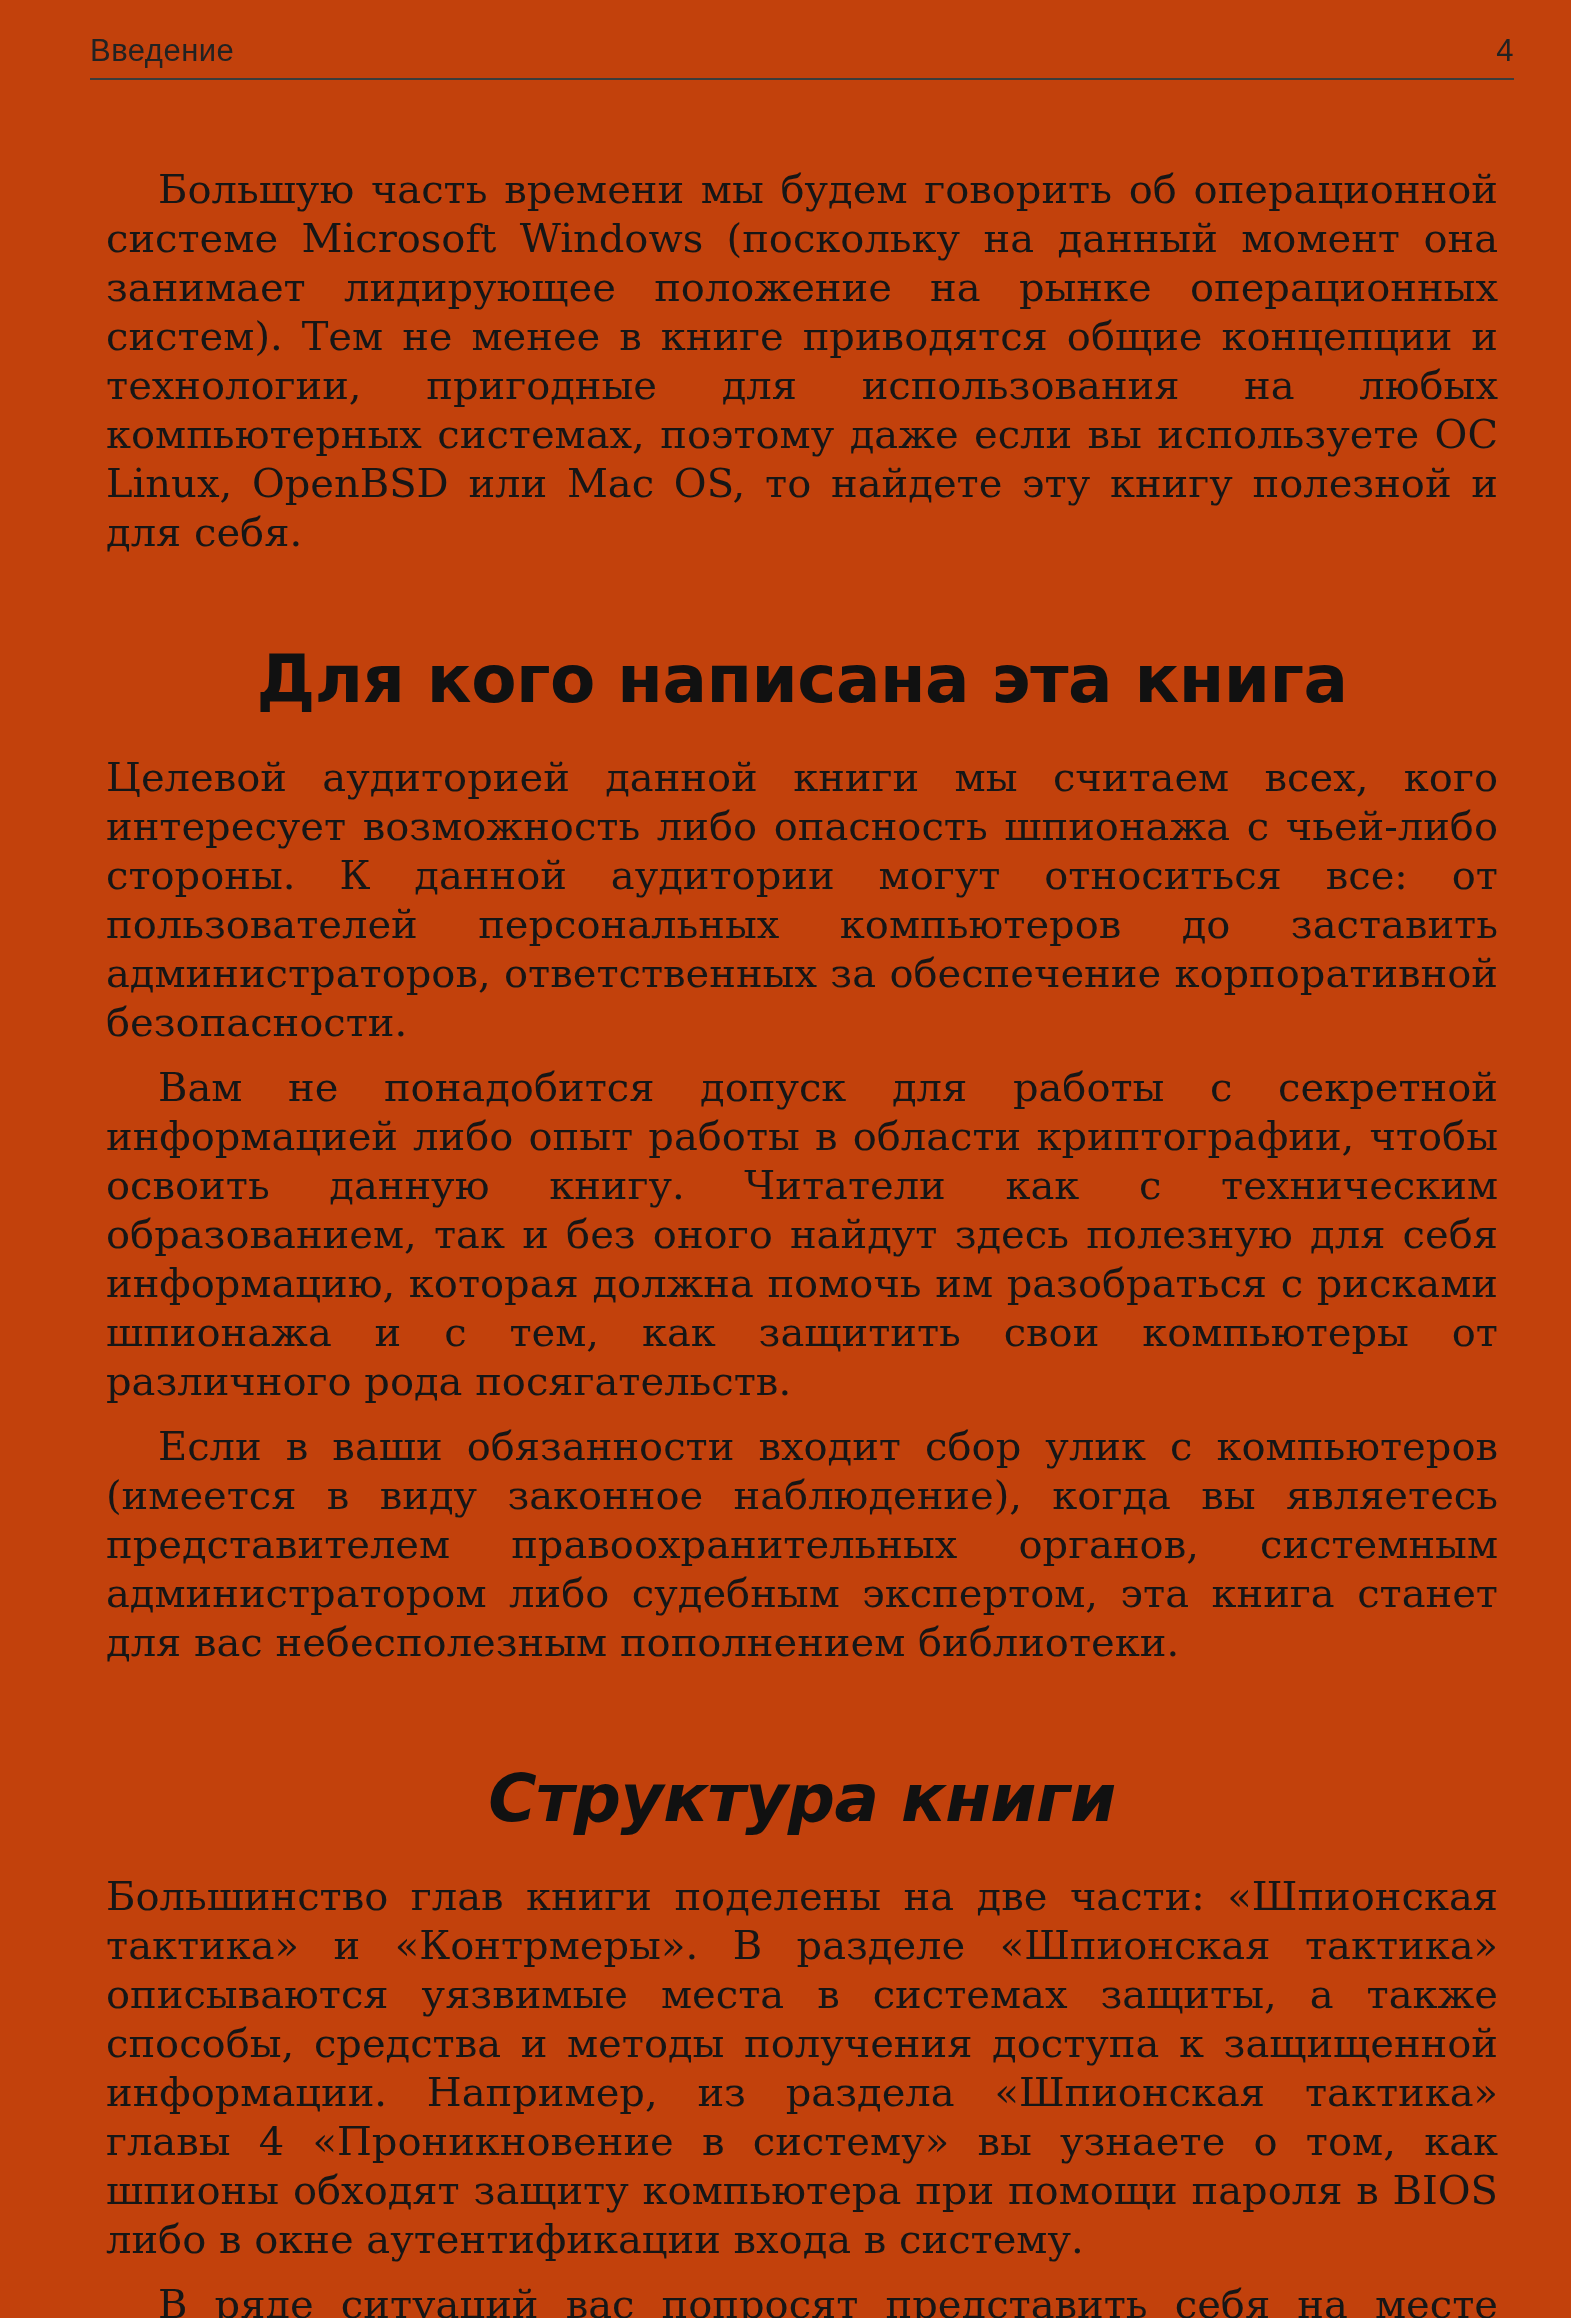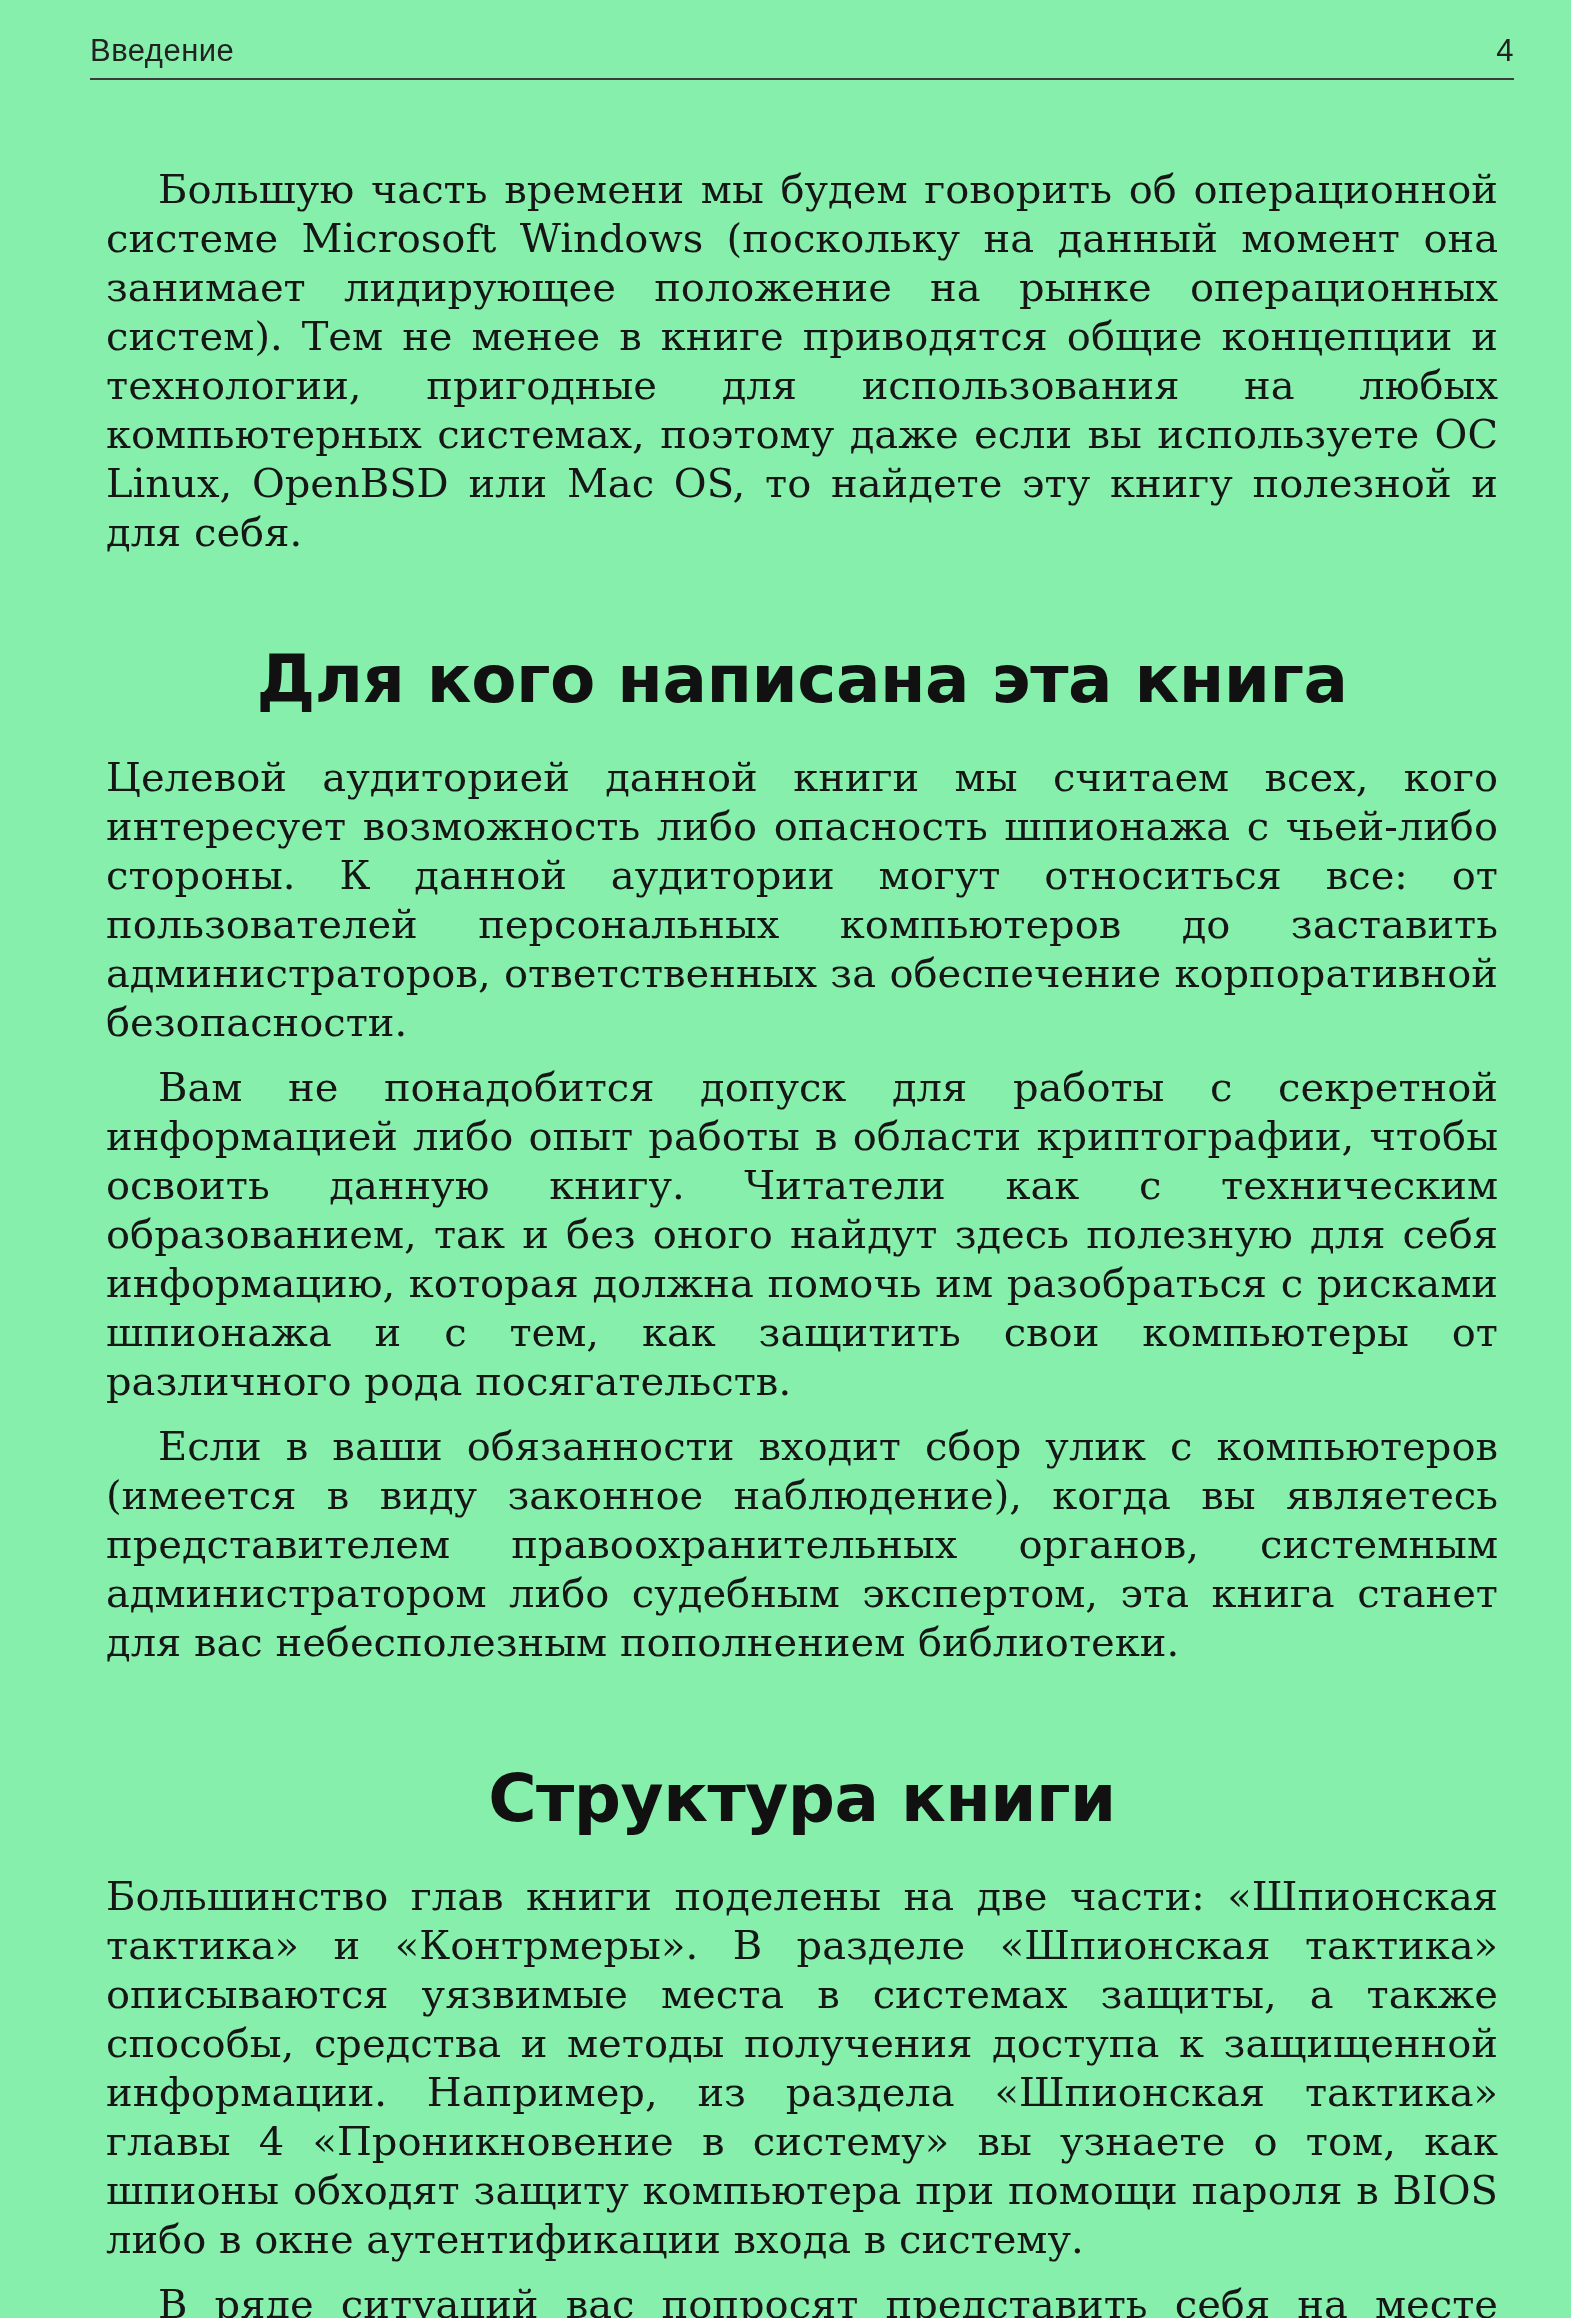--- a/index.html
+++ b/index.html
@@ -5,21 +5,21 @@
   html, body {
     margin: 0;
     padding: 0;
     background: #e8e8e6;
   }
   .page {
     position: relative;
     width: 1572px;
     height: 2319px;
     margin: 0 auto;
-    background: #86efac;
+    background: #c2410c;
     box-sizing: border-box;
     padding: 33px 58px 0 90px;
     color: #161616;
     overflow: hidden;
   }
   
   .running-head {
     display: flex;
     justify-content: space-between;
     align-items: baseline;
@@ -50,20 +50,21 @@
     font-weight: bold;
     font-size: 66px;
     line-height: 71px;
     color: #111;
     margin: 87px 0 38px 0;
     text-align: center;
     letter-spacing: -0.5px;
   }
   h1.section-heading.second {
     margin-top: 96px;
+    font-style: italic;
   }
 </style>
 </head>
 <body>
 
 <div class="page">
 
   <header class="running-head">
     <span class="chapter">Введение</span>
     <span class="pagenum">4</span>

